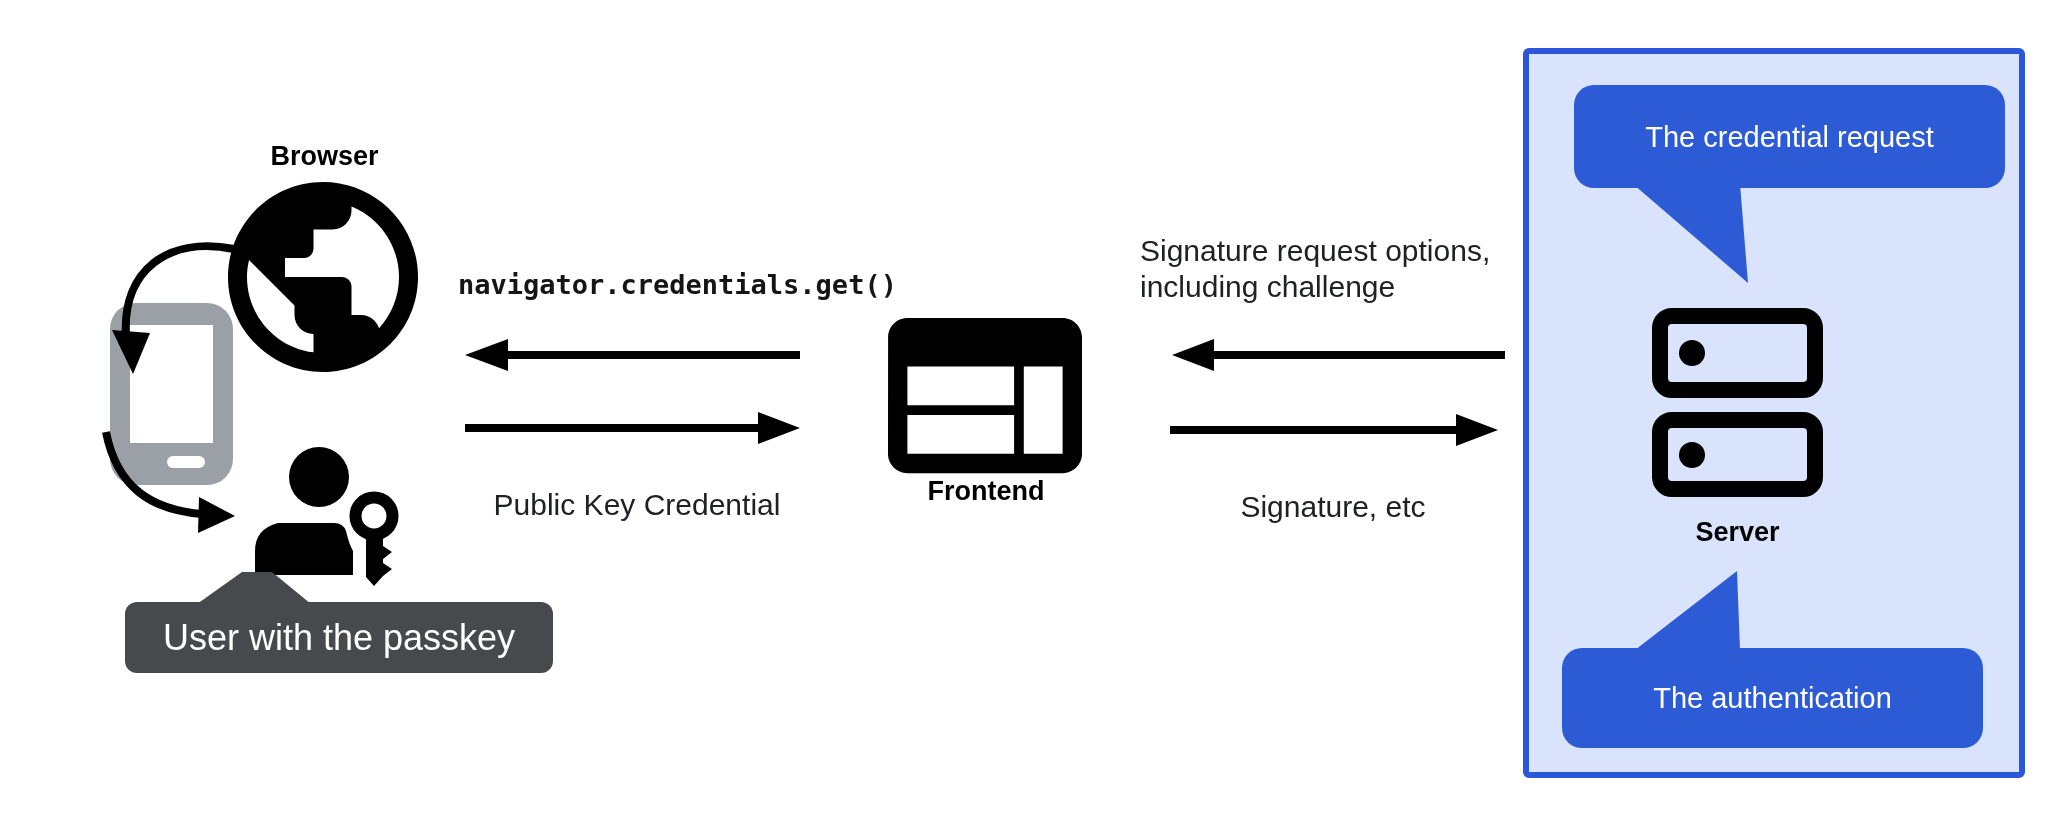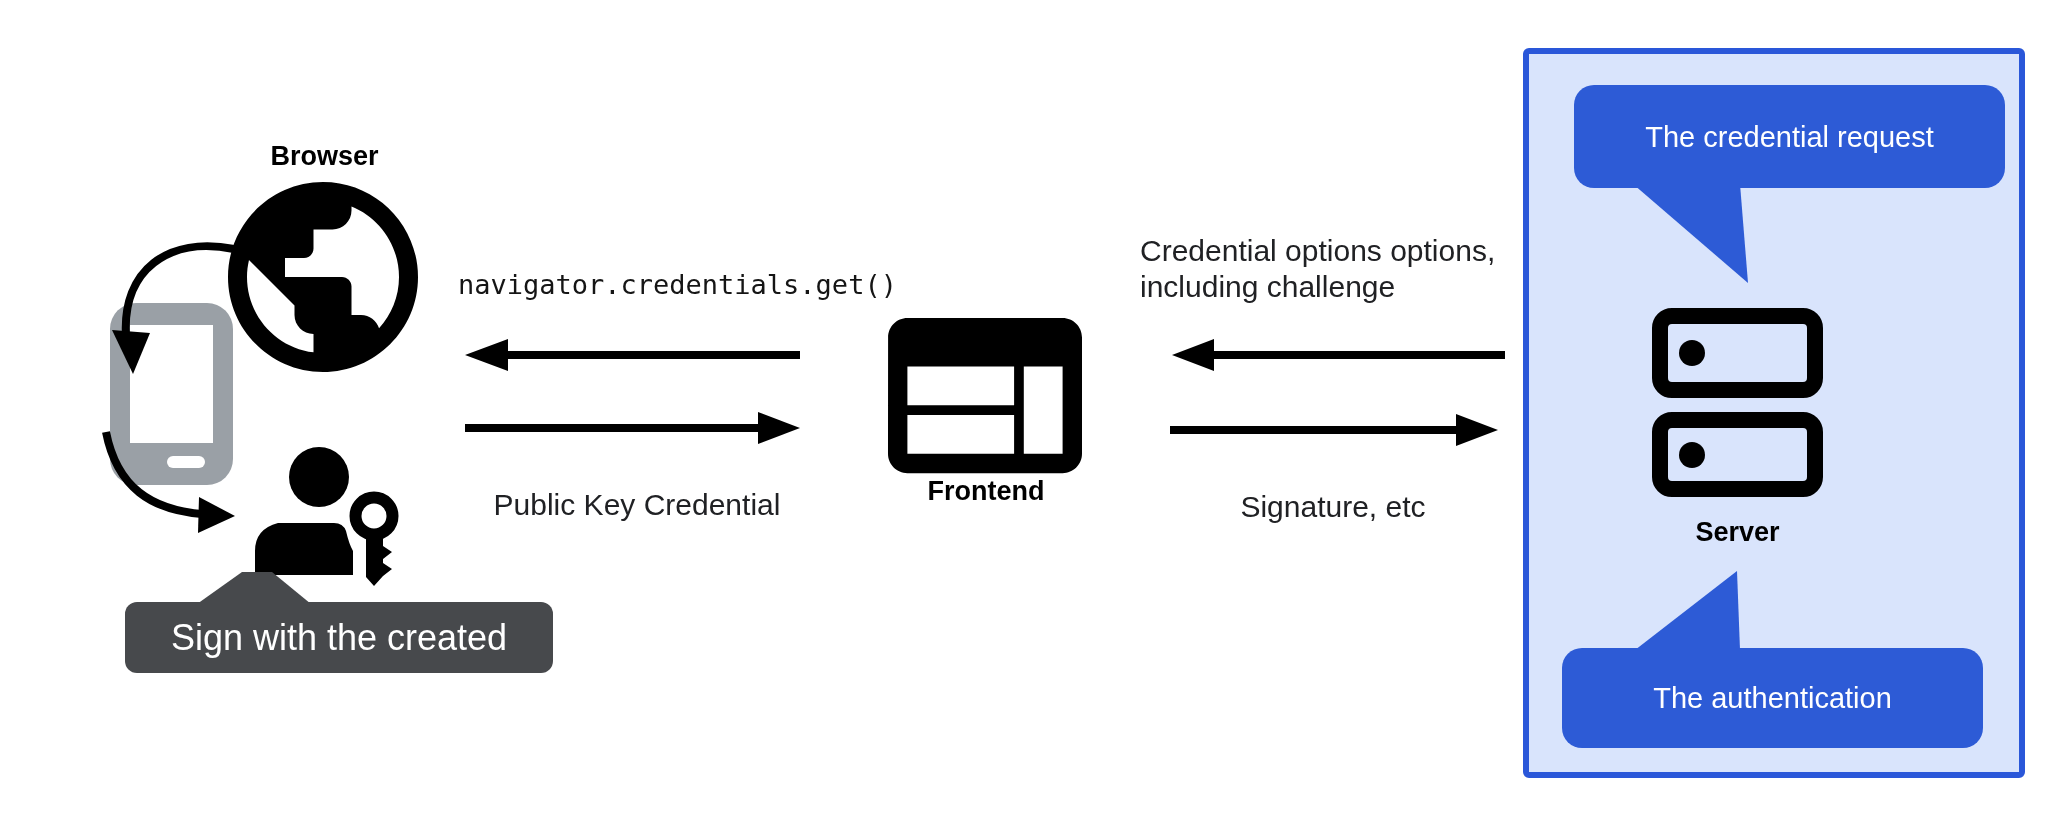--- a/index.html
+++ b/index.html
@@ -7,21 +7,21 @@
     --phone-gray:#9aa0a6; --tooltip-bg:#47494c; --tooltip-text:#ffffff;
     --callout-blue:#2d5bd6; --panel-border:#2a57d9; --panel-bg:#d9e4fc; --callout-text:#ffffff;
   }
   html,body{margin:0;padding:0;background:#fff;}
   .diagram-canvas{position:relative;width:2046px;height:818px;overflow:hidden;
     background:var(--canvas-bg);font-family:"Liberation Sans",sans-serif;}
   .abs{position:absolute;}
   .lbl{color:var(--label-text);font-size:30px;line-height:36px;white-space:nowrap;}
   .bold-lbl{color:#000;font-weight:bold;font-size:27px;line-height:30px;white-space:nowrap;}
   .center{text-align:center;}
-  .mono{font-family:"DejaVu Sans Mono",monospace;font-size:27px;color:#151515;white-space:nowrap;}
+  .mono{font-family:"DejaVu Sans Mono",monospace;font-size:27px;color:#151515;white-space:nowrap;font-weight:bold;}
   .tooltip{background:var(--tooltip-bg);color:var(--tooltip-text);border-radius:12px;
     display:flex;align-items:center;justify-content:center;font-size:36px;}
   .callout{background:var(--callout-blue);color:var(--callout-text);border-radius:20px;
     display:flex;flex-direction:column;align-items:center;justify-content:center;
     font-size:29px;line-height:38px;text-align:center;}
   .callout span{display:block;}
   .twoline span{display:block;}
   .panel{background:var(--panel-bg);border:6px solid var(--panel-border);
     border-radius:6px;box-sizing:border-box;}
   svg{display:block;}
@@ -104,31 +104,31 @@
     </g>
 
     <polygon class="tail" points="1633,184 1740,184 1748,283"></polygon>
     <polygon class="tail" points="1737,571 1635,650 1740,650"></polygon>
   </svg>
 
   <div class="abs bold-lbl center" style="left:252px;top:141px;width:145px;">Browser</div>
 
 
   <div class="abs tooltip" style="left:125px;top:602px;width:428px;height:71px;">
-    <span>Sign with the created</span>
+    <span>User with the passkey</span>
   </div>
 
   <div class="abs mono" style="left:458px;top:269px;">navigator.credentials.get()</div>
 
   <div class="abs lbl center" style="left:487px;top:487px;width:300px;text-align:center;">Public Key Credential</div>
 
   <div class="abs bold-lbl center" style="left:916px;top:476px;width:140px;">Frontend</div>
 
   <div class="abs lbl twoline" style="left:1140px;top:233px;">
-    <span>Credential options options,</span>
+    <span>Signature request options,</span>
     <span>including challenge</span>
   </div>
 
   <div class="abs lbl center" style="left:1233px;top:489px;width:200px;">Signature, etc</div>
 
   <div class="abs bold-lbl center" style="left:1667px;top:517px;width:141px;">Server</div>
 
   <div class="abs callout" style="left:1557px;top:85px;width:431px;height:103px;margin-left:17px;">
     <span>The credential request</span>
   </div>

